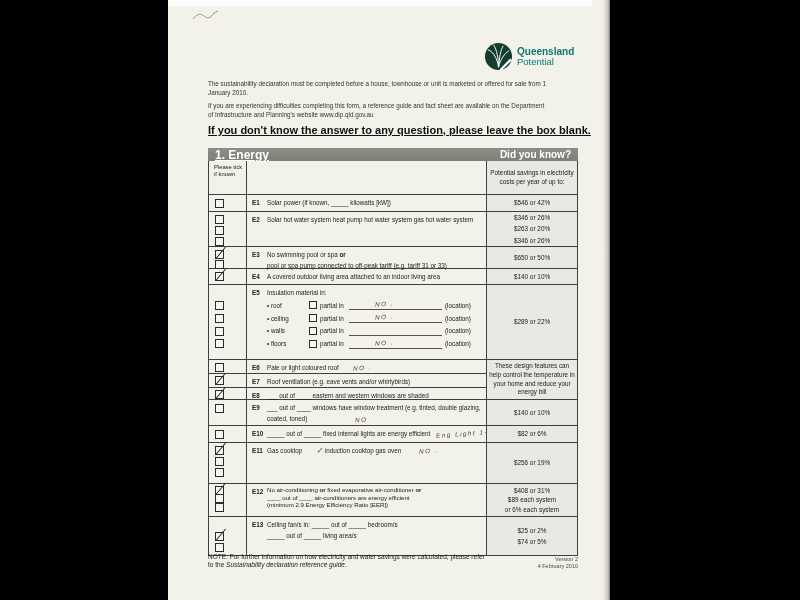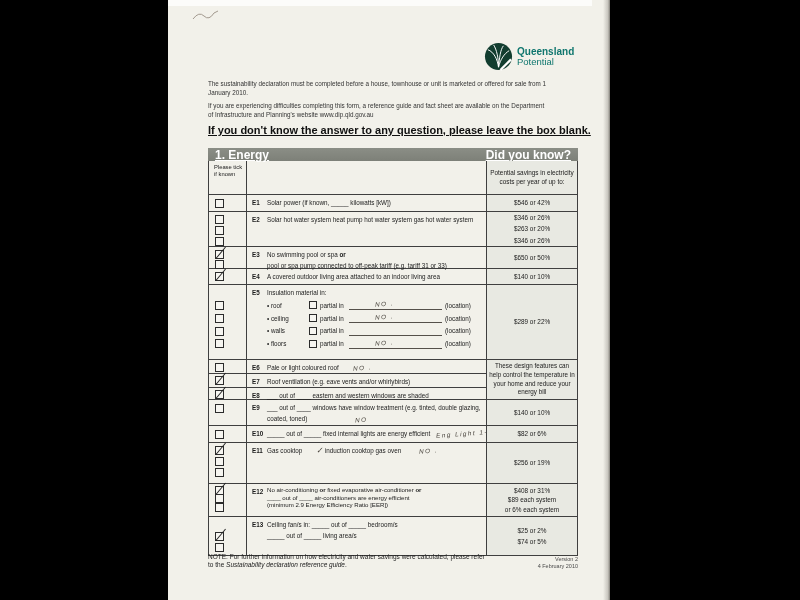--- a/index.html
+++ b/index.html
@@ -20,21 +20,21 @@
 
   .para{left:40px;width:338px;font-size:6.3px;line-height:9.2px;color:#333;}
   .p1{top:79px;}
   .p2{top:101px;}
   .instruction{left:40px;top:124px;font-size:11px;font-weight:bold;color:#111;text-decoration:underline;}
 
   .energy-band{left:40px;top:148px;width:370px;height:13px;box-sizing:border-box;
        background:linear-gradient(to bottom,#8b8e86,#7d8078);color:#fff;display:flex;
        justify-content:space-between;align-items:center;padding:0 7px;font-weight:bold;}
   .energy-left{font-size:12px;text-decoration:underline;}
-  .energy-right{font-size:12px;text-decoration:underline;}
+  .energy-right{font-size:10px;}
 
   .table{left:40px;top:161px;width:370px;box-sizing:border-box;border:1px solid #3f3f3f;border-top:none;
        font-size:6.3px;line-height:11px;color:#1c1c1c;}
   .band{display:flex;border-top:1px solid #3f3f3f;}
   .table .band:first-child{border-top:none;}
   .stack{flex:1;display:flex;flex-direction:column;min-width:0;}
   .subrow{display:flex;flex:1;min-width:0;position:relative;}
   .subrow + .subrow{border-top:1px solid #3f3f3f;}
   .ctick{width:38px;flex-shrink:0;border-right:1px solid #3f3f3f;position:relative;box-sizing:border-box;}
   .cmain{flex:1;min-width:0;border-right:1px solid #3f3f3f;padding:2px 3px 1px 5px;display:flex;overflow:hidden;box-sizing:border-box;}

